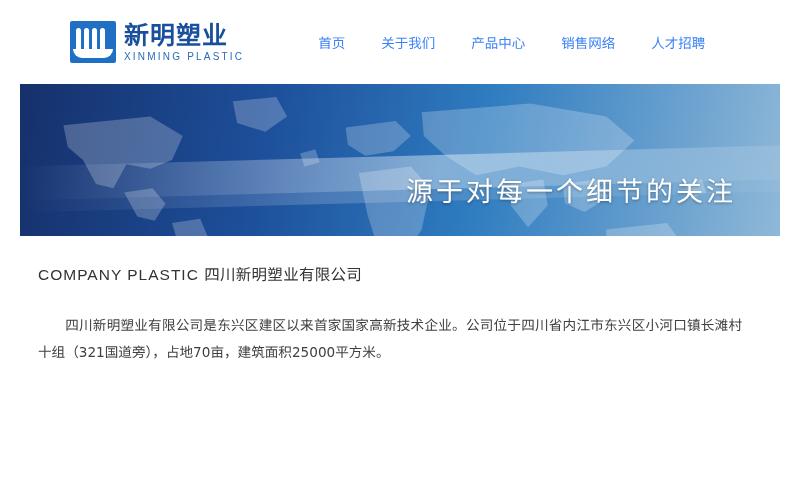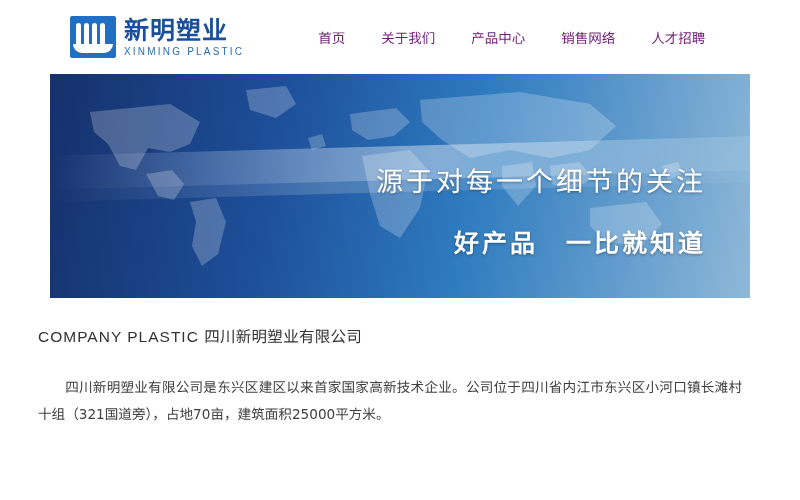--- a/index.html
+++ b/index.html
@@ -7,21 +7,21 @@
   html, body {
     width: 800px;
     height: 500px;
     overflow: hidden;
     background: #ffffff;
     font-family: "DejaVu Sans", "Liberation Sans", sans-serif;
   }
 
   
   .header {
-    height: 74px;
+    height: 84px;
     display: flex;
     align-items: center;
     padding: 0 0 0 70px;
     background: #ffffff;
   }
   .logo-wrap {
     display: flex;
     align-items: center;
     gap: 8px;
   }
@@ -72,31 +72,31 @@
   }
 
   .nav {
     display: flex;
     align-items: center;
     margin-left: 56px;
     gap: 0;
   }
   .nav-item {
     font-size: 13.5px;
-    color: #701a75;
+    color: #3b82f6;
     padding: 0 18px;
     white-space: nowrap;
     cursor: pointer;
   }
 
   
   .banner {
     position: relative;
-    margin: 0 50px;
-    height: 224px;
+    margin: 0 20px;
+    height: 152px;
     background: linear-gradient(100deg, #16306b 0%, #1d4f9a 32%, #2f7cc0 60%, #8fb8d8 100%);
     overflow: hidden;
   }
   .banner .map {
     position: absolute;
     inset: 0;
     opacity: .30;
   }
   .banner .glare {
     position: absolute;

